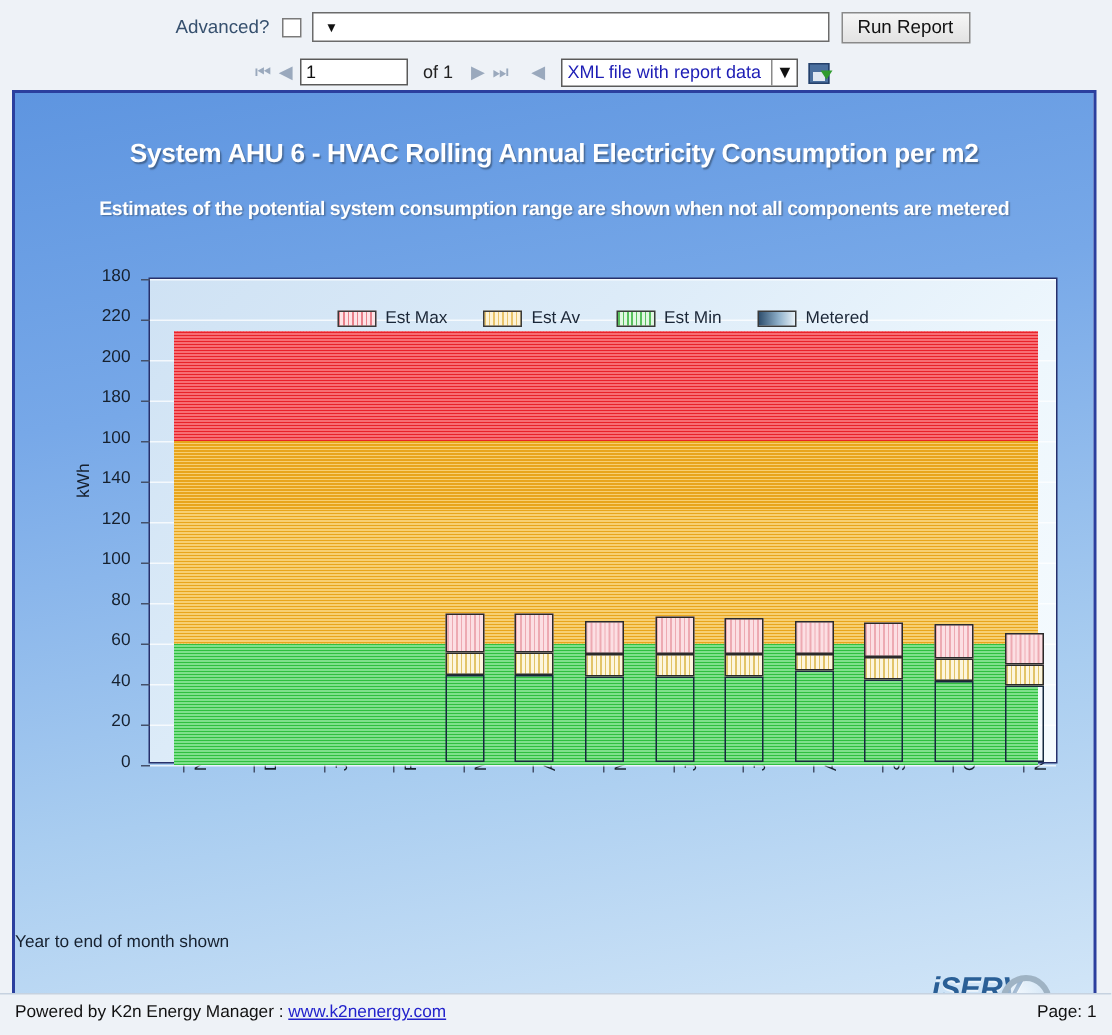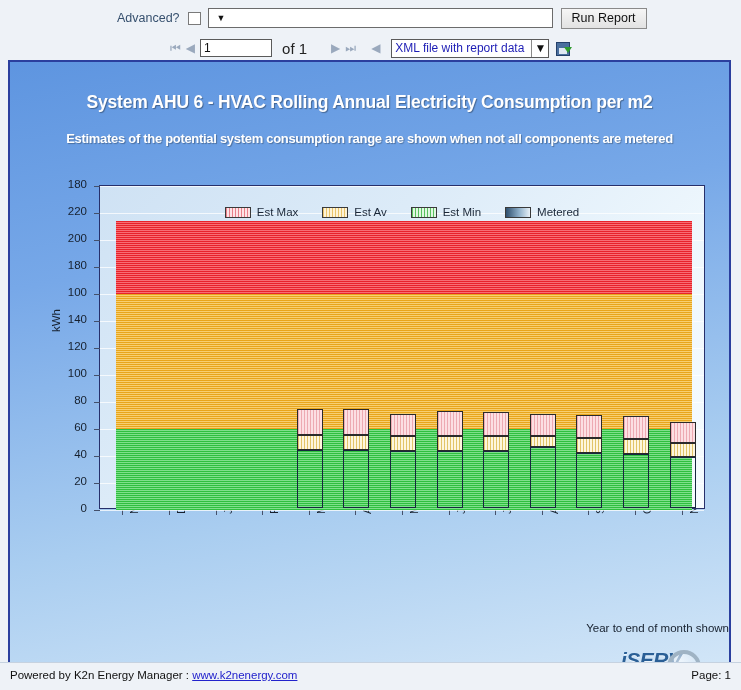--- a/index.html
+++ b/index.html
@@ -43,21 +43,21 @@
   .nav-ico{
     color:#5c6f8c;font-size:12px;margin-right:6px;letter-spacing:-1px;
     user-select:none;
   }
   .nav-ico.dim{color:#9aa9bd;}
   .page-input{
     width:72px;height:18px;border:1px solid #5a5a5a;background:#fff;
     font-size:12px;padding-left:3px;box-sizing:border-box;margin-right:10px;
     display:flex;align-items:center;color:#111;
   }
-  .of-lbl{font-size:15px;margin-right:24px;color:#222;}
+  .of-lbl{font-size:12px;margin-right:12px;color:#222;}
   .export-select{
     width:158px;height:19px;background:#fff;border:1px solid #5a5a5a;
     display:flex;align-items:center;box-sizing:border-box;
     font-size:12px;padding-left:3px;color:#1d1db5;margin-left:6px;
   }
   .export-select .sel-text{flex:1;white-space:nowrap;overflow:hidden;}
   .export-select .caret-box{
     width:16px;height:17px;border-left:1px solid #8a8a8a;
     display:flex;align-items:center;justify-content:center;color:#111;
   }
@@ -149,21 +149,21 @@
   }
   .ytitle{
     position:absolute;left:40px;top:270px;font-size:11.5px;color:#16202e;
     transform:rotate(-90deg);transform-origin:left top;white-space:nowrap;
   }
   .xlab{
     position:absolute;top:452px;font-size:11px;color:#16202e;
     white-space:nowrap;transform:rotate(-90deg);transform-origin:left top;
   }
   .xtitle{
-    position:absolute;left:0;top:560px;width:100%;text-align:right;
+    position:absolute;left:0;top:560px;width:100%;text-align:left;
     font-size:11.5px;color:#16202e;
   }
   .xtickmark{position:absolute;top:448px;width:1px;height:5px;background:#44506a;}
 
   
   #logo{position:absolute;right:16px;top:580px;width:92px;height:48px;}
   #logo .txt{
     position:absolute;left:0;top:6px;font-size:21px;font-weight:bold;
     color:#2a5f96;font-style:italic;letter-spacing:-.5px;
     text-shadow:0 1px 0 rgba(255,255,255,.6);

